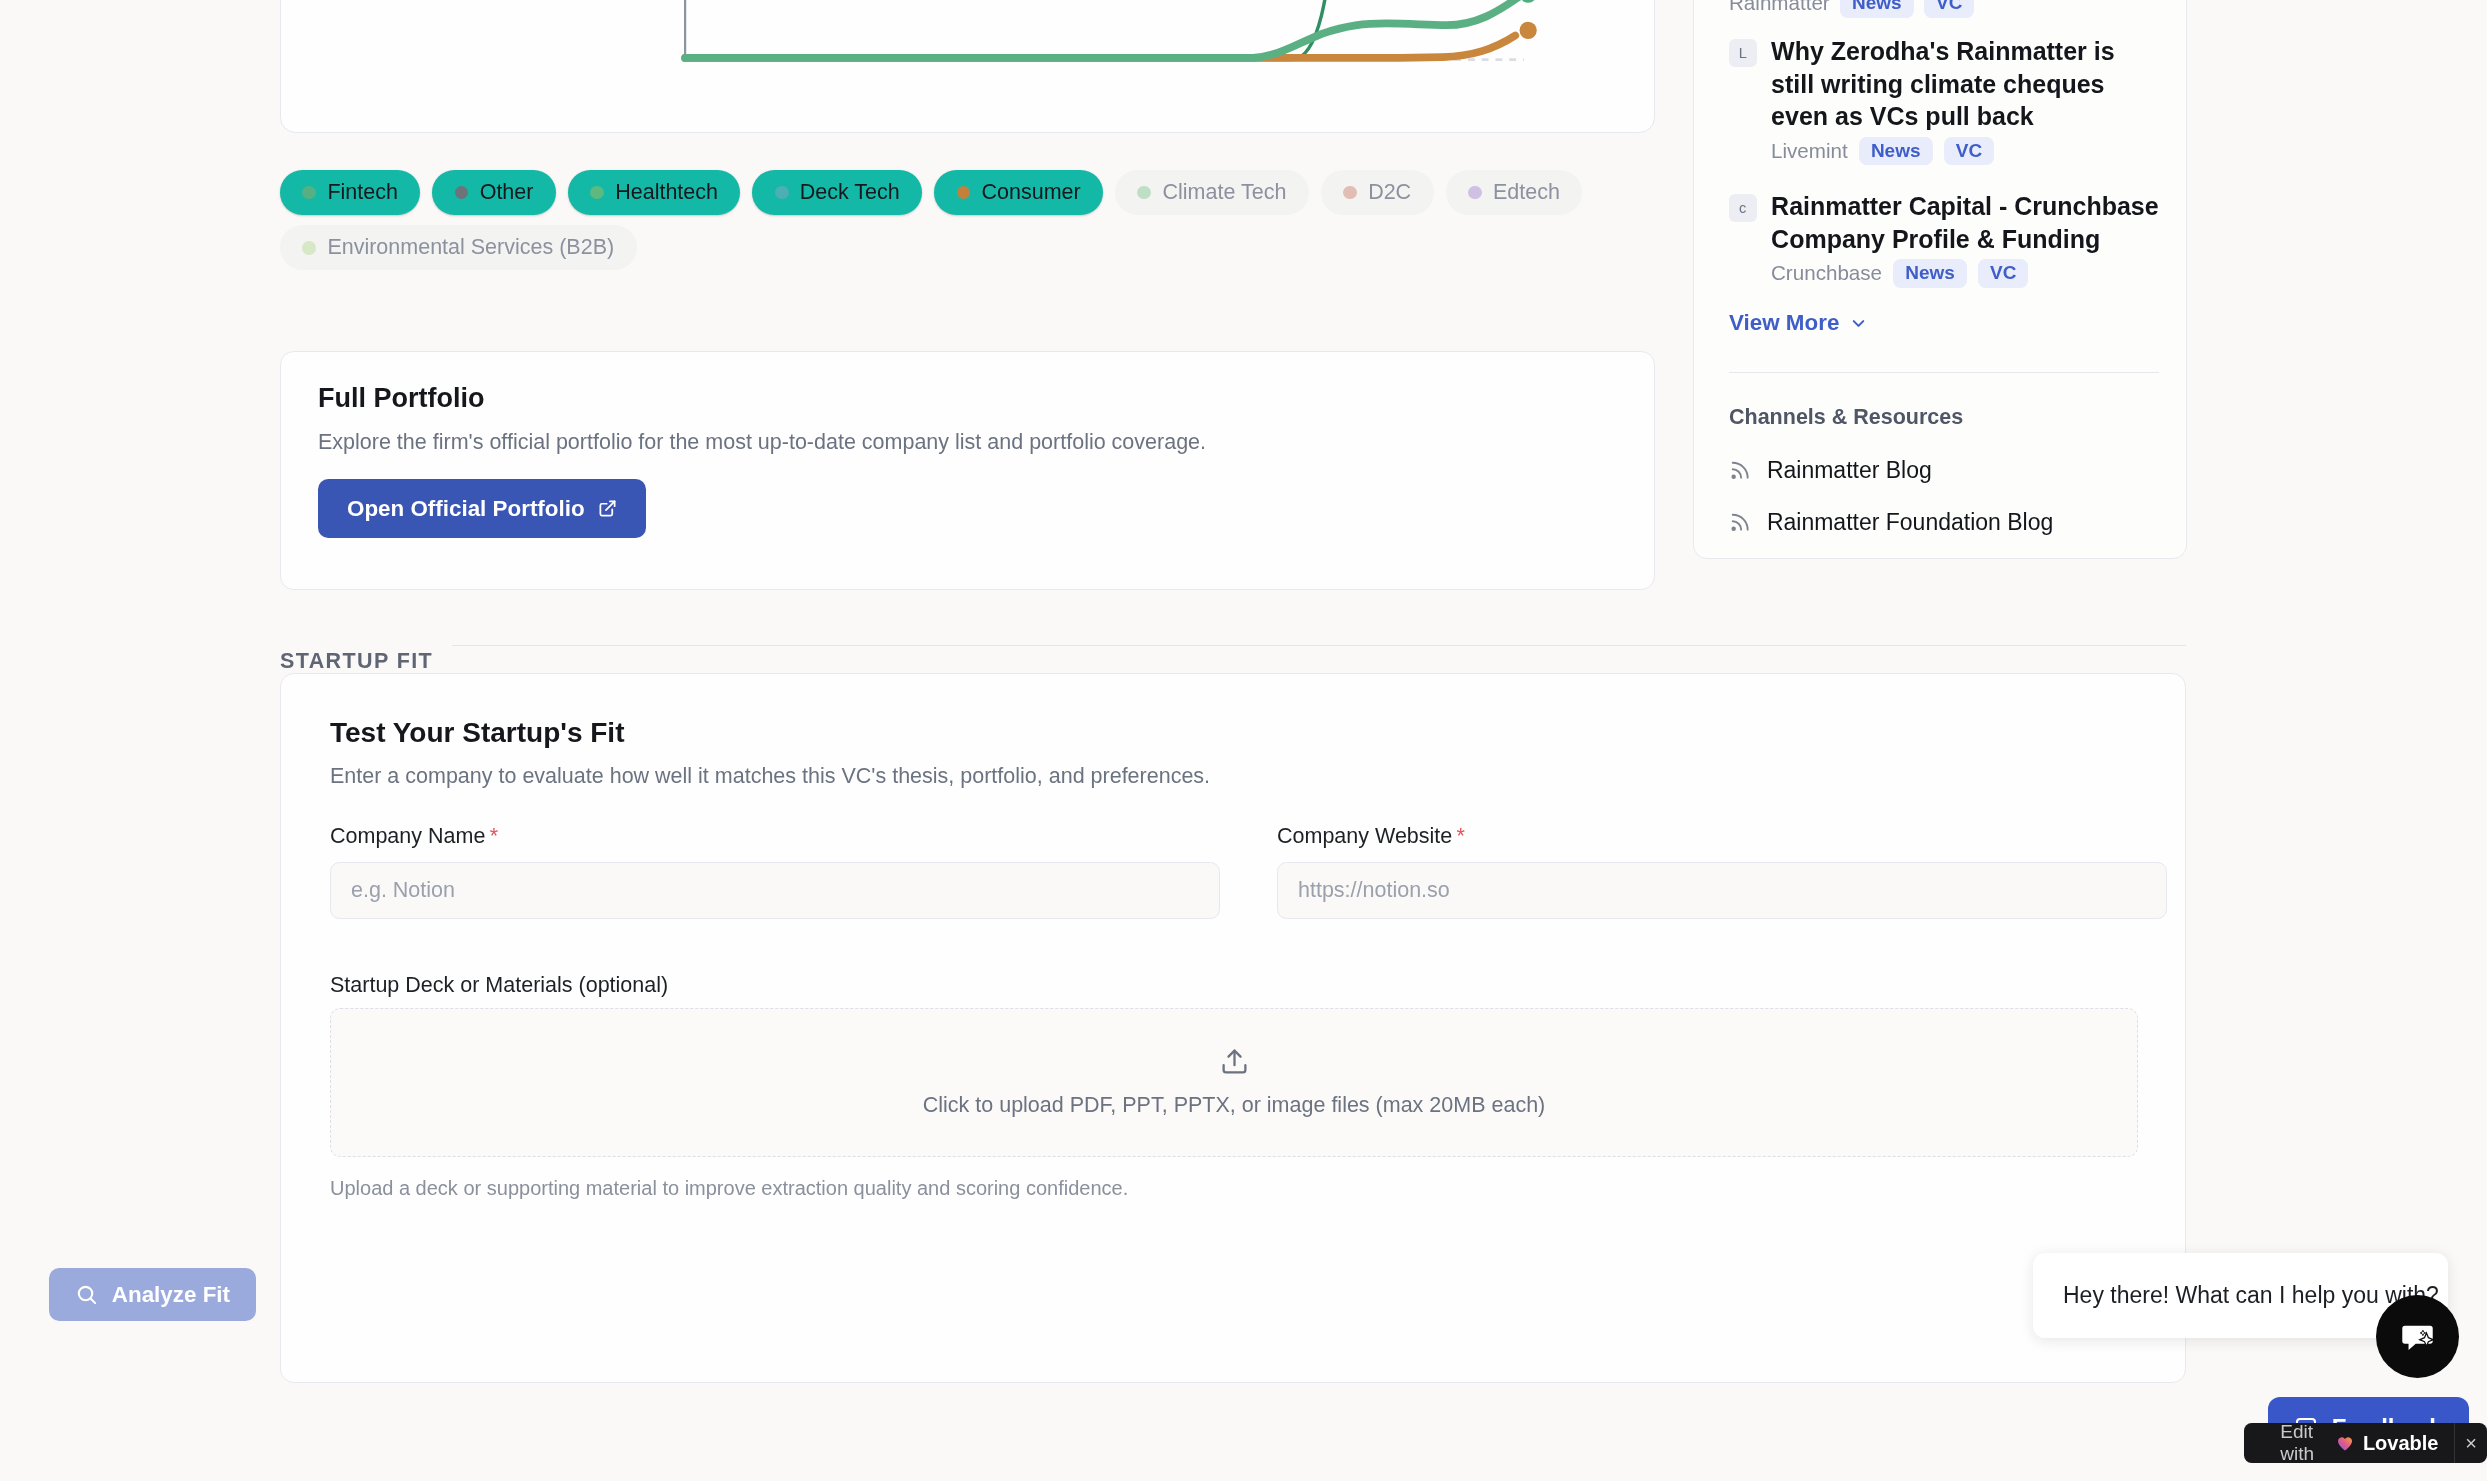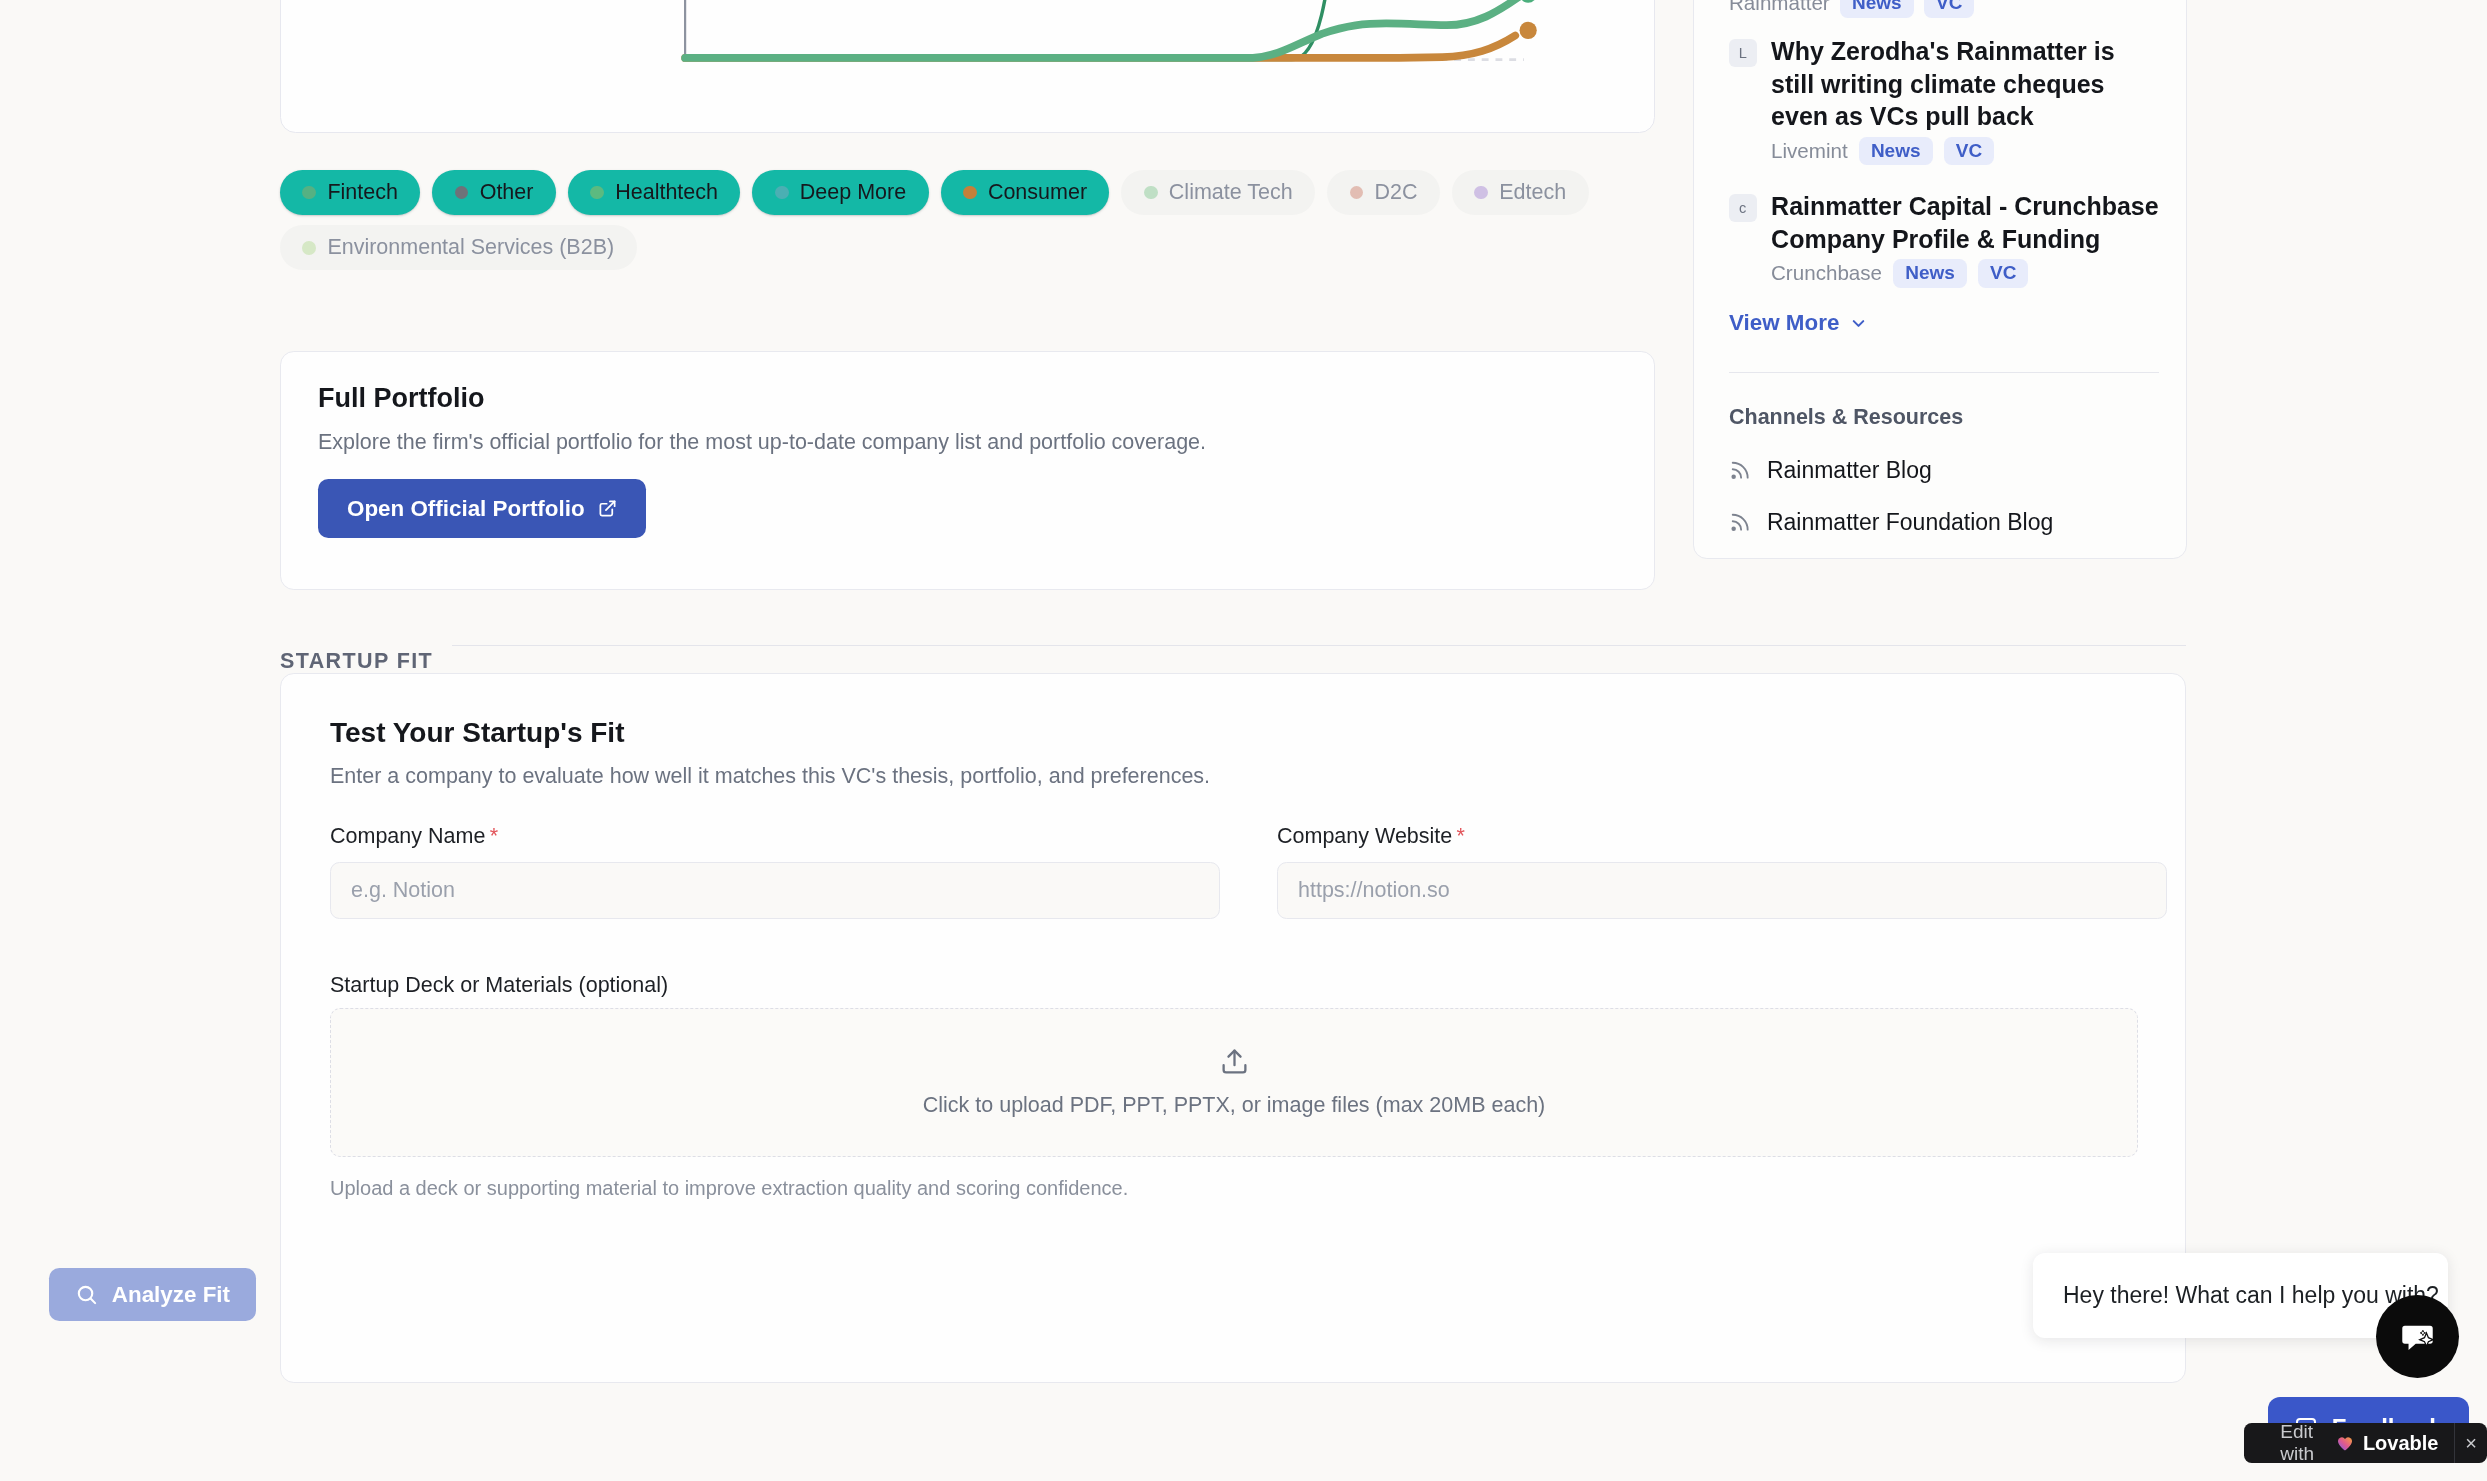--- a/index.html
+++ b/index.html
@@ -249,21 +249,21 @@
     <div class="pill on">
       <span class="pill-dot" style="background:#6e7279"></span>
       <span>Other</span>
     </div>
     <div class="pill on">
       <span class="pill-dot" style="background:#5cba80"></span>
       <span>Healthtech</span>
     </div>
     <div class="pill on">
       <span class="pill-dot" style="background:#4bafb3"></span>
-      <span>Deep More</span>
+      <span>Deck Tech</span>
     </div>
     <div class="pill on">
       <span class="pill-dot" style="background:#c4803a"></span>
       <span>Consumer</span>
     </div>
     <div class="pill off">
       <span class="pill-dot" style="background:#bfdfc5"></span>
       <span>Climate Tech</span>
     </div>
     <div class="pill off">

